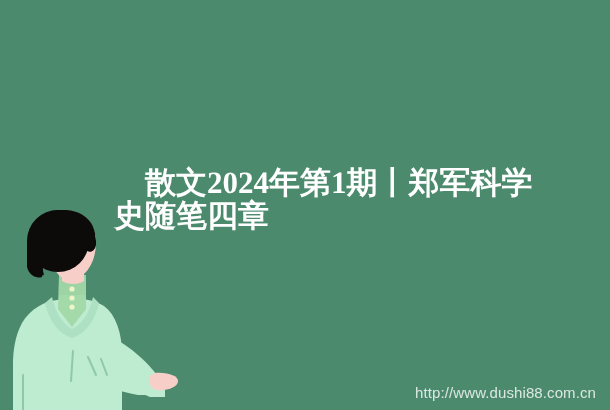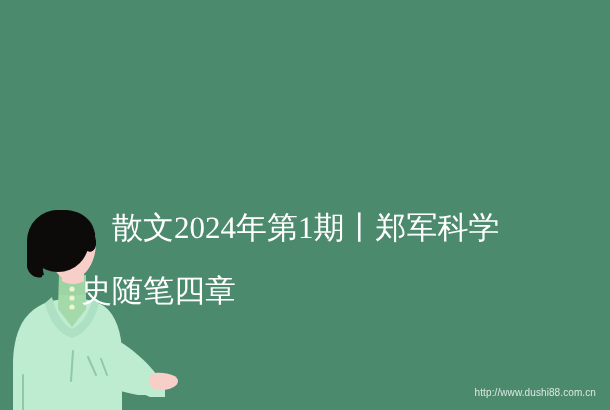--- a/index.html
+++ b/index.html
@@ -15,29 +15,29 @@
   #banner {
     position: relative;
     width: 610px;
     height: 410px;
     background: #4c8a6d;
     overflow: hidden;
   }
   
   #title-block {
     position: absolute;
-    left: 81px;
+    left: 114px;
     top: 133px;
     width: 430px;
     color: #ffffff;
     font-family: "Liberation Serif", "DejaVu Serif", serif;
     font-size: 31px;
-    line-height: 63px;
+    line-height: 33px;
     letter-spacing: 0px;
-    font-weight: 400;
+    font-weight: 700;
     white-space: pre-wrap;
     text-rendering: geometricPrecision;
   }
   
   #figure {
     position: absolute;
     left: 0px;
     top: 205px;
     width: 200px;
     height: 205px;
@@ -45,21 +45,21 @@
   #figure svg {
     display: block;
   }
   
   #watermark {
     position: absolute;
     right: 14px;
     bottom: 10px;
     color: rgba(255, 255, 255, 0.80);
     font-family: "Liberation Sans", "DejaVu Sans", sans-serif;
-    font-size: 10px;
+    font-size: 15px;
     line-height: 15px;
     letter-spacing: 0.1px;
     white-space: nowrap;
   }
 </style>
 </head>
 <body>
 
 <div id="banner" style="background: rgb(76, 138, 109);">
 

